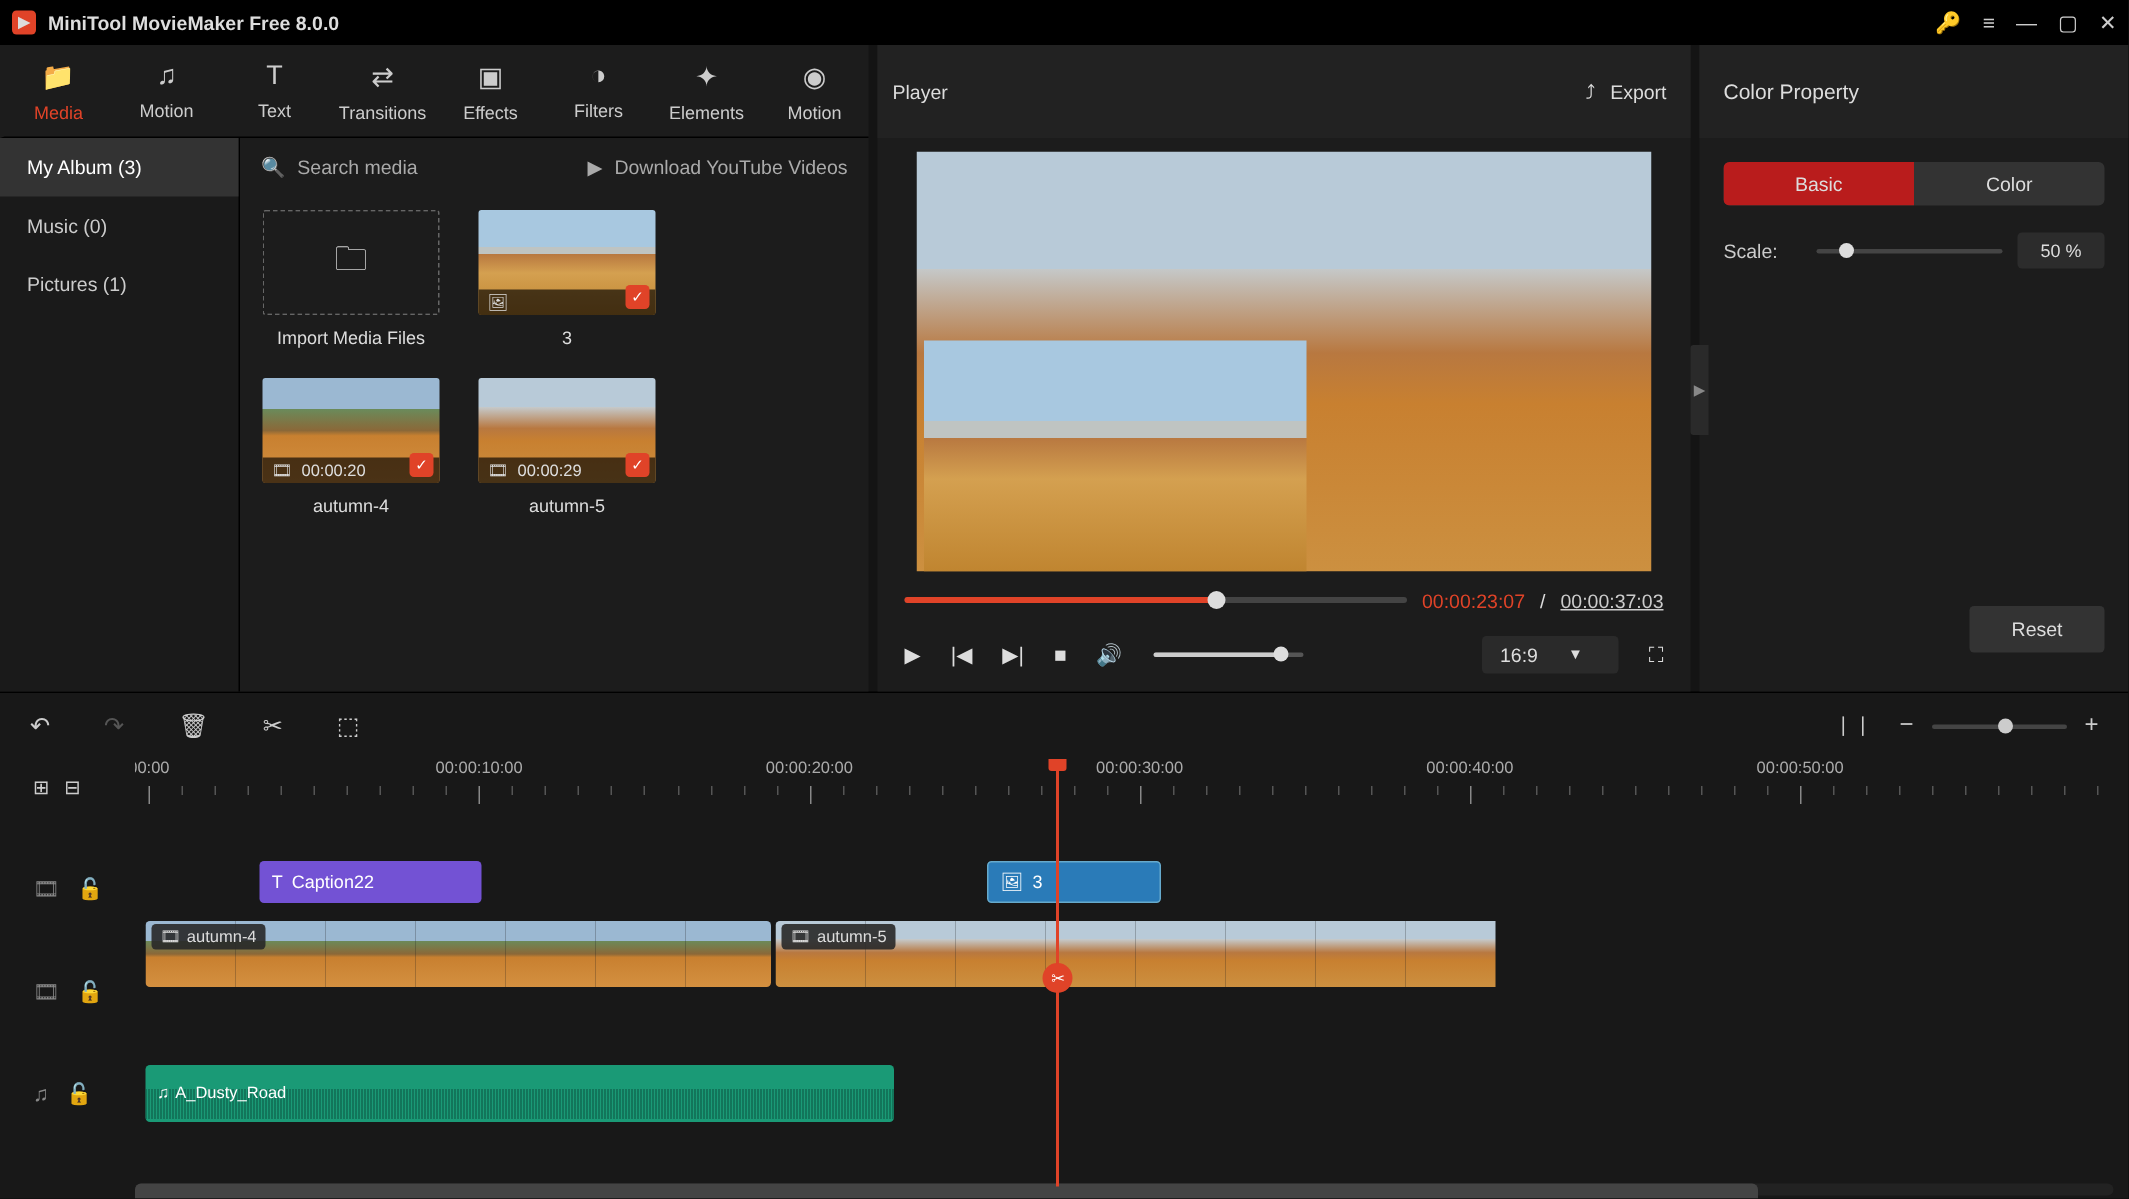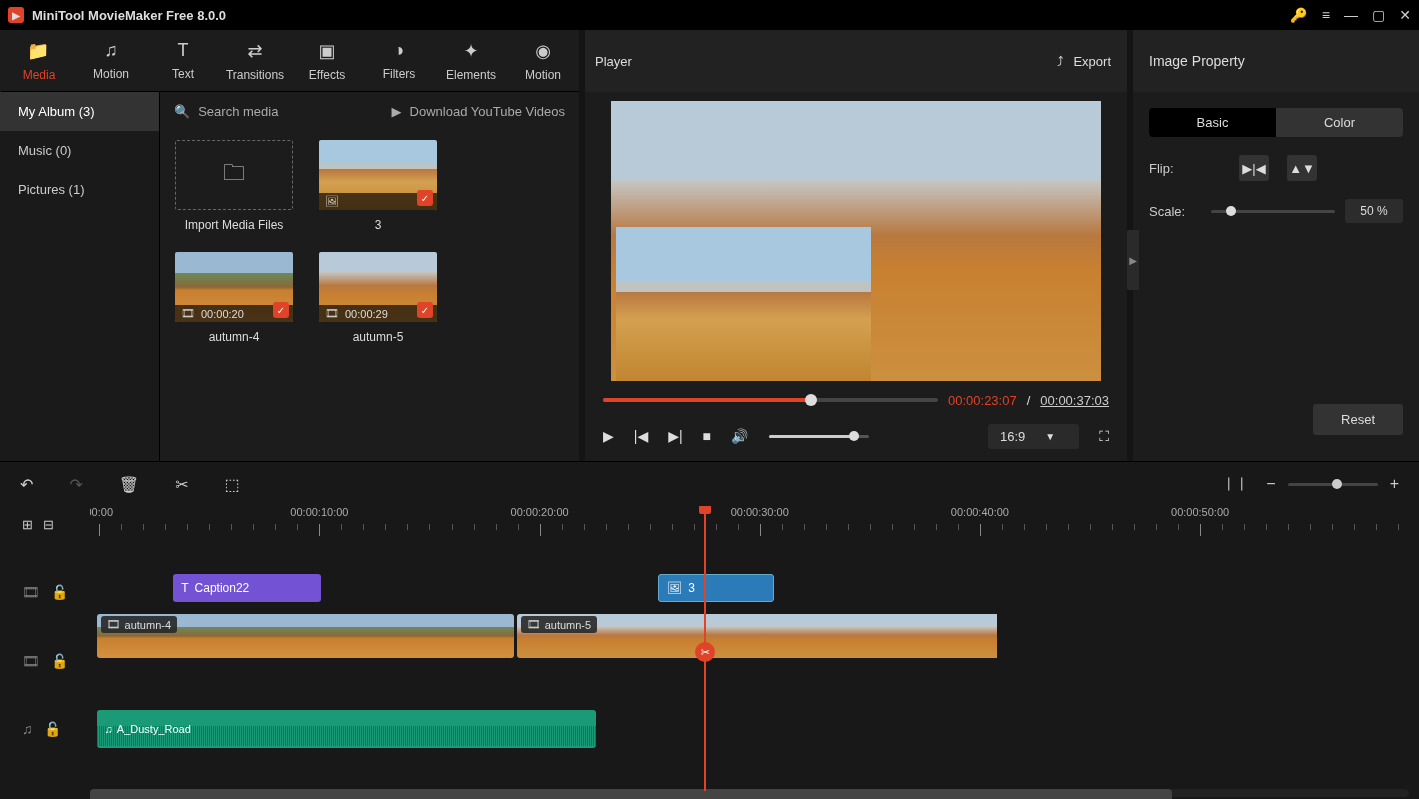--- a/index.html
+++ b/index.html
@@ -67,21 +67,21 @@
 .vol-slider .knob { position:absolute; top:50%; transform:translate(-50%,-50%); width:10px; height:10px; background:#ddd; border-radius:50%; }
 .spacer { flex: 1; }
 .aspect-select { background: #2a2a2a; color: #ddd; padding: 5px 24px 5px 12px; border: none; border-radius: 3px; cursor: pointer; position: relative; display: flex; align-items: center; gap: 20px; }
 
 
 .props-panel { width: 286px; background: #1c1c1c; display: flex; flex-direction: column; position: relative; }
 .props-header { height: 62px; display: flex; align-items: center; padding: 0 16px; background: #222; font-size: 14px; }
 .props-body { padding: 16px; flex: 1; display: flex; flex-direction: column; gap: 18px; }
 .tab-switch { display: flex; border-radius: 4px; overflow: hidden; background: #333; }
 .tab-switch div { flex: 1; text-align: center; padding: 7px 0; cursor: pointer; font-size: 13px; }
-.tab-switch .on { background: #000000; }
+.tab-switch .on { background: #b91c1c; }
 .prop-row { display: flex; align-items: center; gap: 10px; }
 .prop-label { width: 52px; font-size: 13px; color: #ccc; }
 .flip-btns { display: flex; gap: 18px; margin-left: 28px; }
 .flip-btn { width: 30px; height: 26px; background: #333; border-radius: 3px; display: flex; align-items: center; justify-content: center; cursor: pointer; font-size: 13px; }
 .slider { flex: 1; height: 3px; background: #444; position: relative; border-radius: 2px; }
 .slider .knob { position: absolute; top: 50%; transform: translate(-50%,-50%); width: 10px; height: 10px; background: #ddd; border-radius: 50%; }
 .value-box { width: 58px; background: #2c2c2c; border-radius: 3px; padding: 5px 0; text-align: center; font-size: 12px; }
 .reset-btn { background: #333; padding: 8px 28px; border-radius: 3px; cursor: pointer; align-self: flex-end; margin-top: auto; margin-bottom: 10px; }
 .panel-collapse { position: absolute; left: -6px; top: 200px; width: 12px; height: 60px; background: #2a2a2a; display: flex; align-items: center; justify-content: center; cursor: pointer; font-size: 10px; color:#888; border-radius: 2px 0 0 2px; }
 
@@ -271,32 +271,25 @@
       <div class="aspect-select">
         <span>16:9</span>
         <span style="font-size:10px;">▼</span>
       </div>
       <span class="pc-icon">⛶</span>
     </div>
   </div>
 
   <div class="props-panel">
     <div class="panel-collapse">▶</div>
-    <div class="props-header">Image Property</div>
+    <div class="props-header">Color Property</div>
     <div class="props-body">
       <div class="tab-switch">
         <div class="on">Basic</div>
         <div>Color</div>
-      </div>
-      <div class="prop-row">
-        <div class="prop-label">Flip:</div>
-        <div class="flip-btns">
-          <div class="flip-btn">▶|◀</div>
-          <div class="flip-btn">▲▼</div>
-        </div>
       </div>
       <div class="prop-row">
         <div class="prop-label">Scale:</div>
         <div class="slider">
             <div class="knob" id="scale-knob" style="left: 16%;"></div>
           </div>
         <div class="value-box">50 %</div>
       </div>
       <div class="reset-btn">Reset</div>
     </div>

